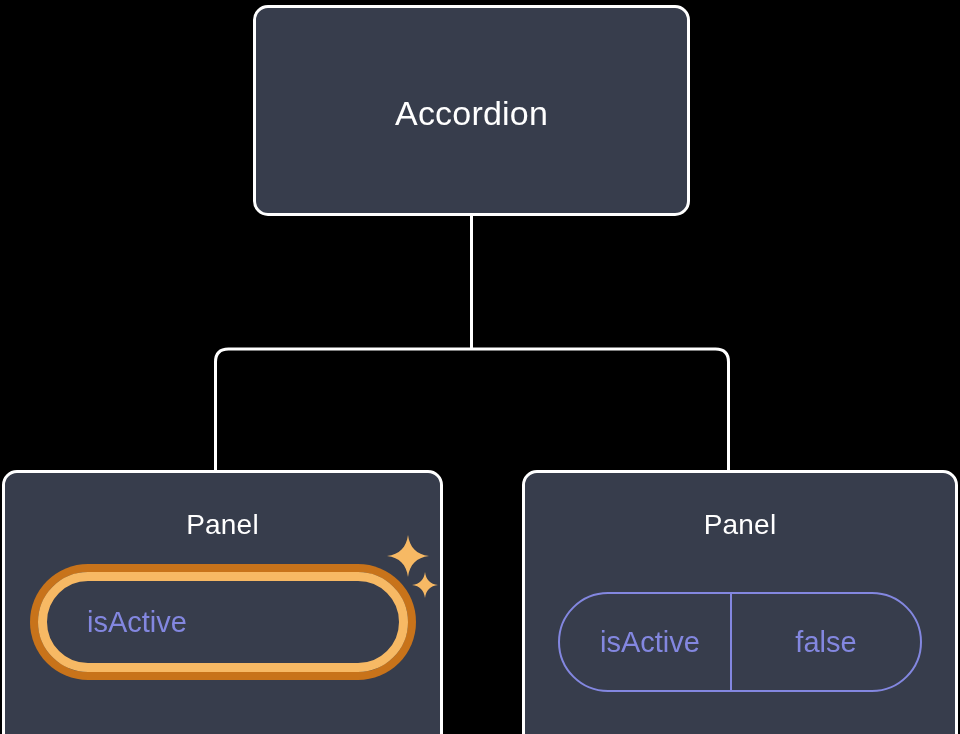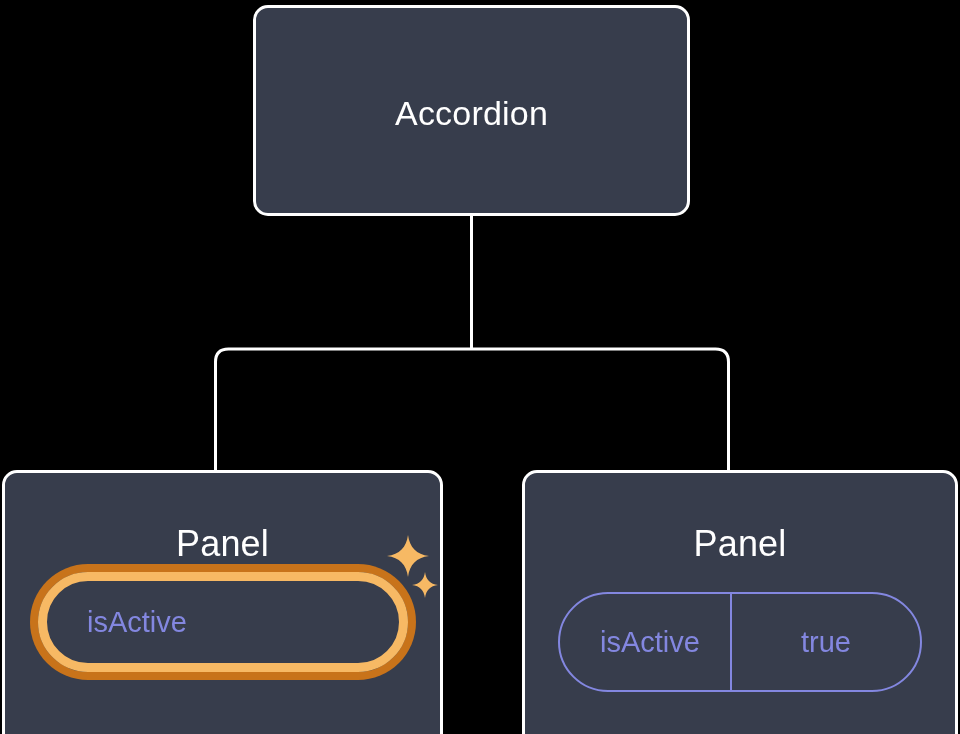--- a/index.html
+++ b/index.html
@@ -70,22 +70,22 @@
     width: 441px;
     height: 278px;
   }
   #node-panel-right {
     left: 522px;
     top: 470px;
     width: 436px;
     height: 278px;
   }
   .panel .node-title {
-    top: 50px;
-    font-size: 36px;
+    top: 36px;
+    font-size: 28px;
   }
 
   
   .prop-pill {
     position: absolute;
     box-sizing: border-box;
     display: flex;
     align-items: stretch;
     border-radius: 999px;
     height: 100px;
@@ -188,16 +188,16 @@
   <svg class="sparkle" id="sparkle-small" viewBox="0 0 100 100" aria-hidden="true">
     <path d="M50 0 C54 30 70 46 100 50 C70 54 54 70 50 100 C46 70 30 54 0 50 C30 46 46 30 50 0 Z" fill="#f7b964"></path>
   </svg>
 
   <div class="node panel" id="node-panel-right">
     <div class="node-title">Panel</div>
   </div>
 
   <div class="prop-pill pill-plain" id="pill-right">
     <div class="prop-cell prop-key">isActive</div>
-    <div class="prop-cell prop-val">true</div>
+    <div class="prop-cell prop-val">false</div>
   </div>
 
 </div>
 
 </body></html>

